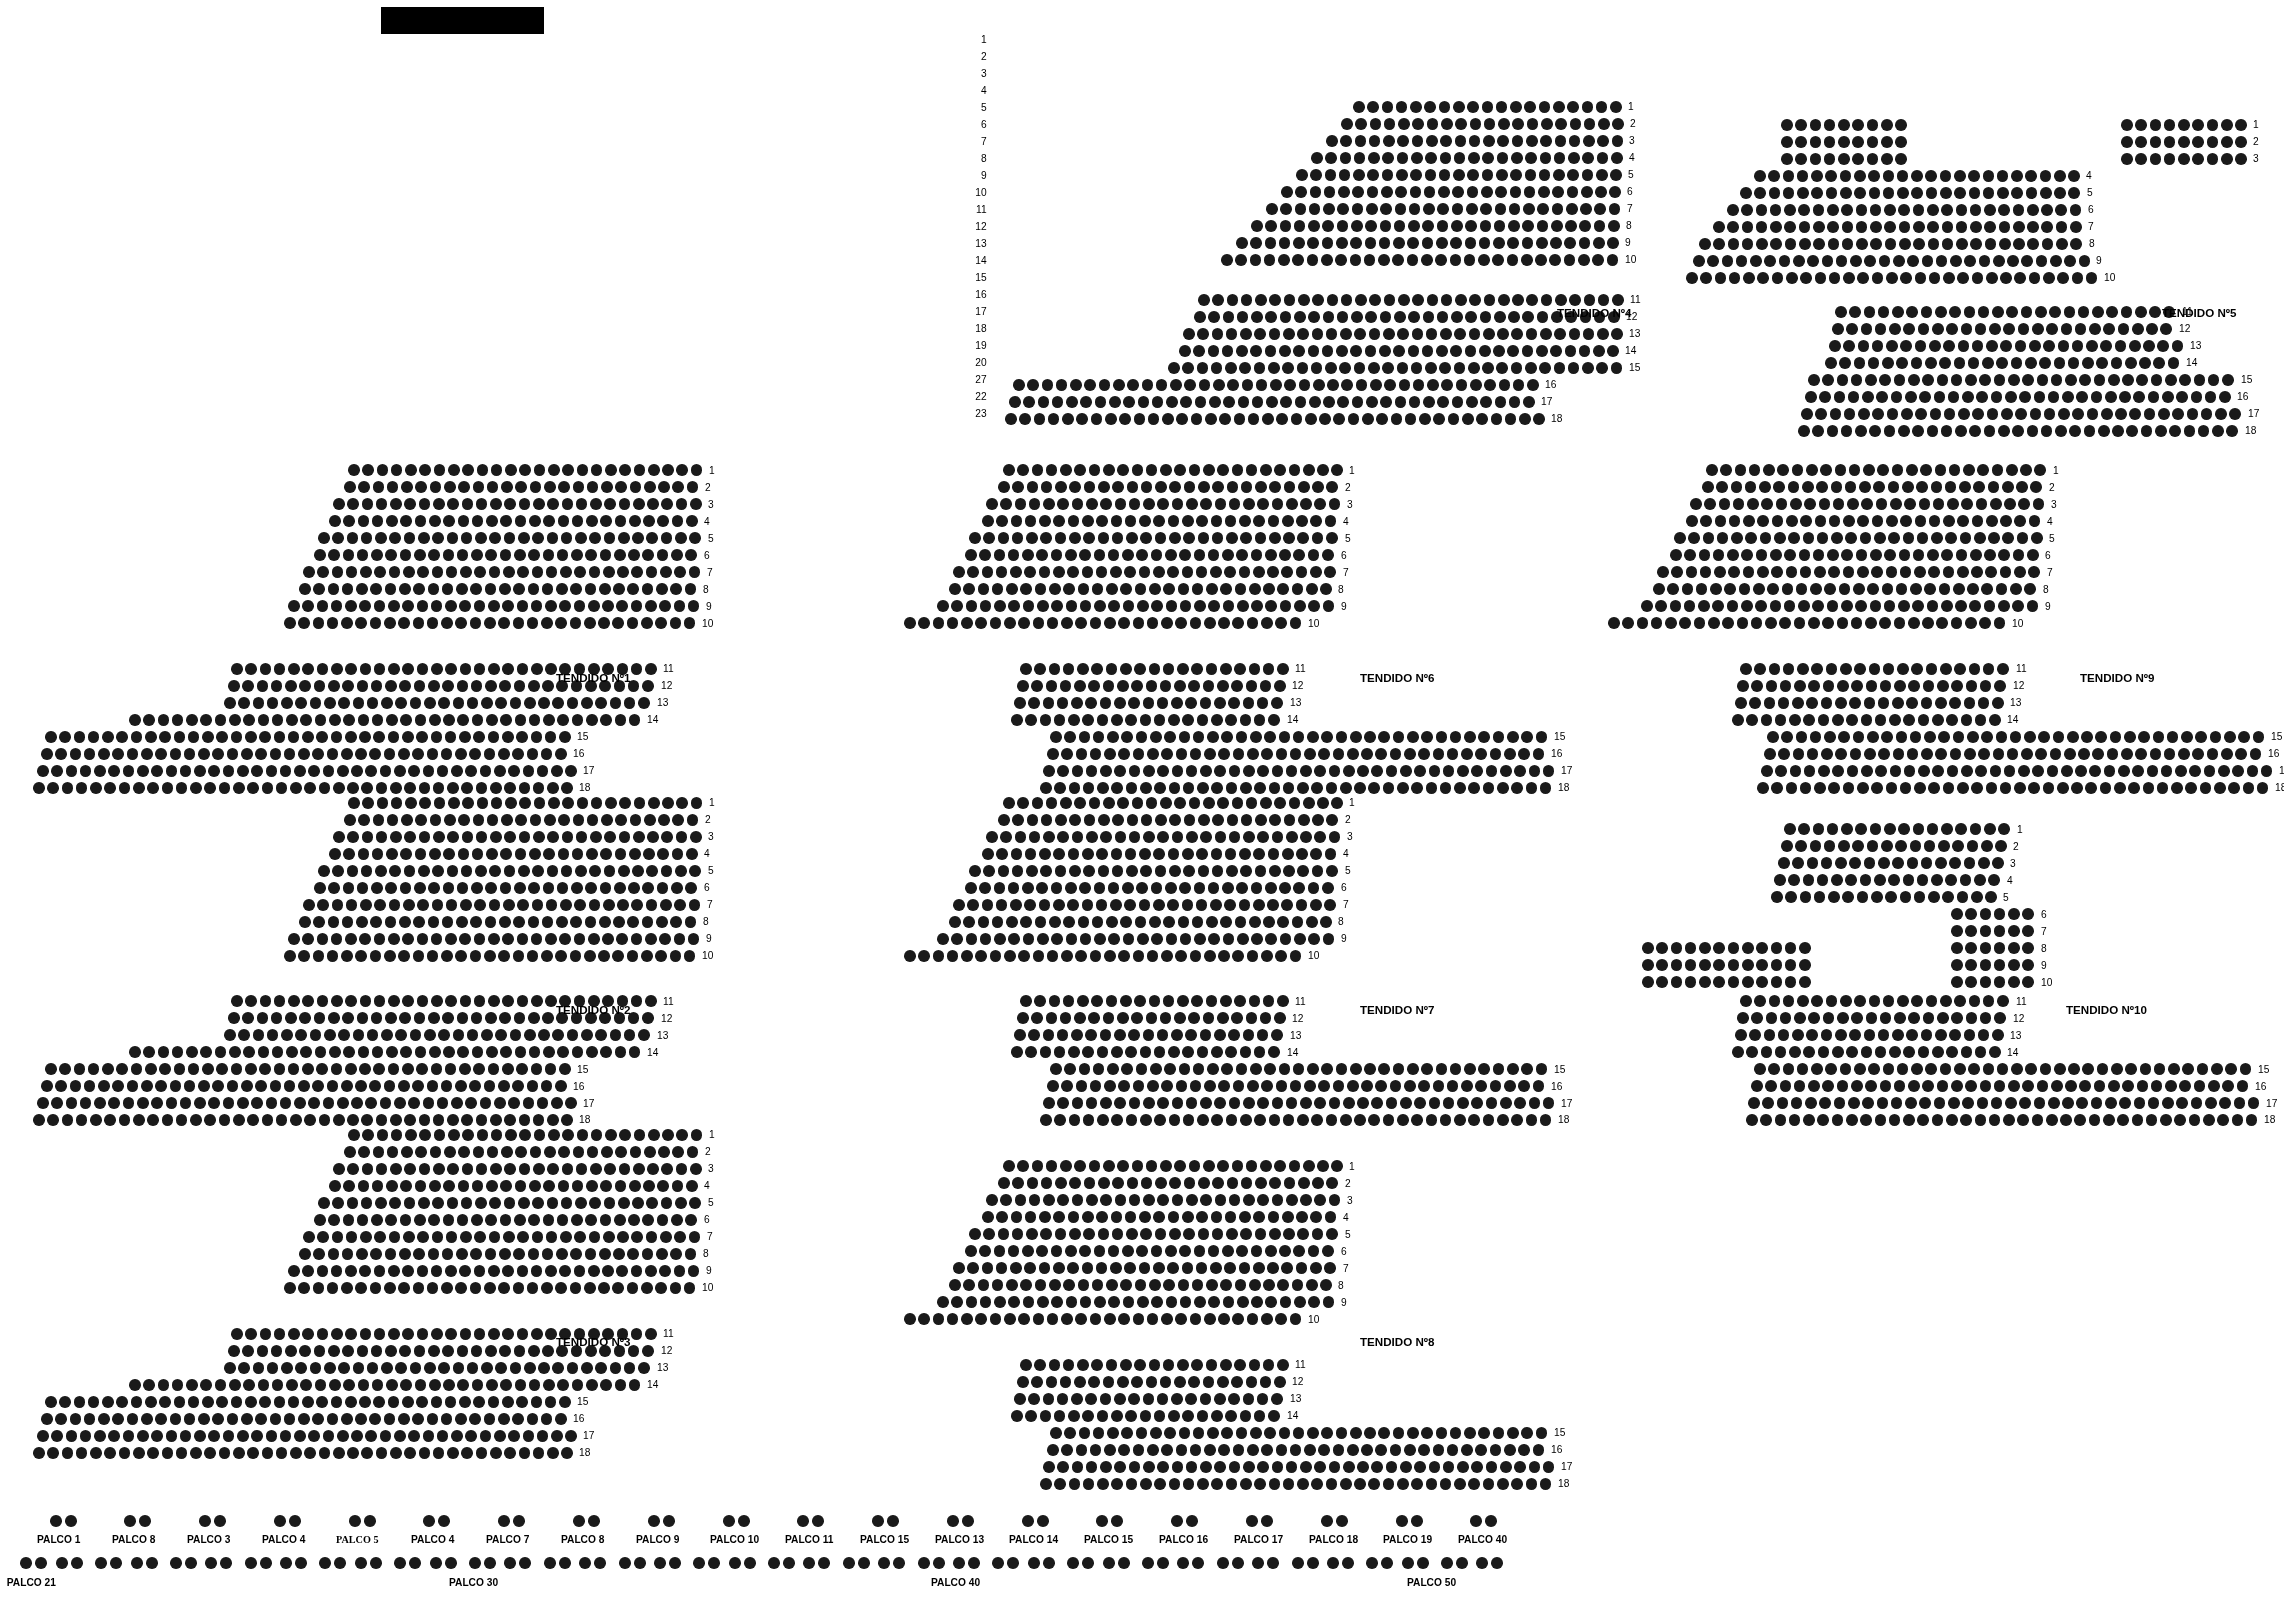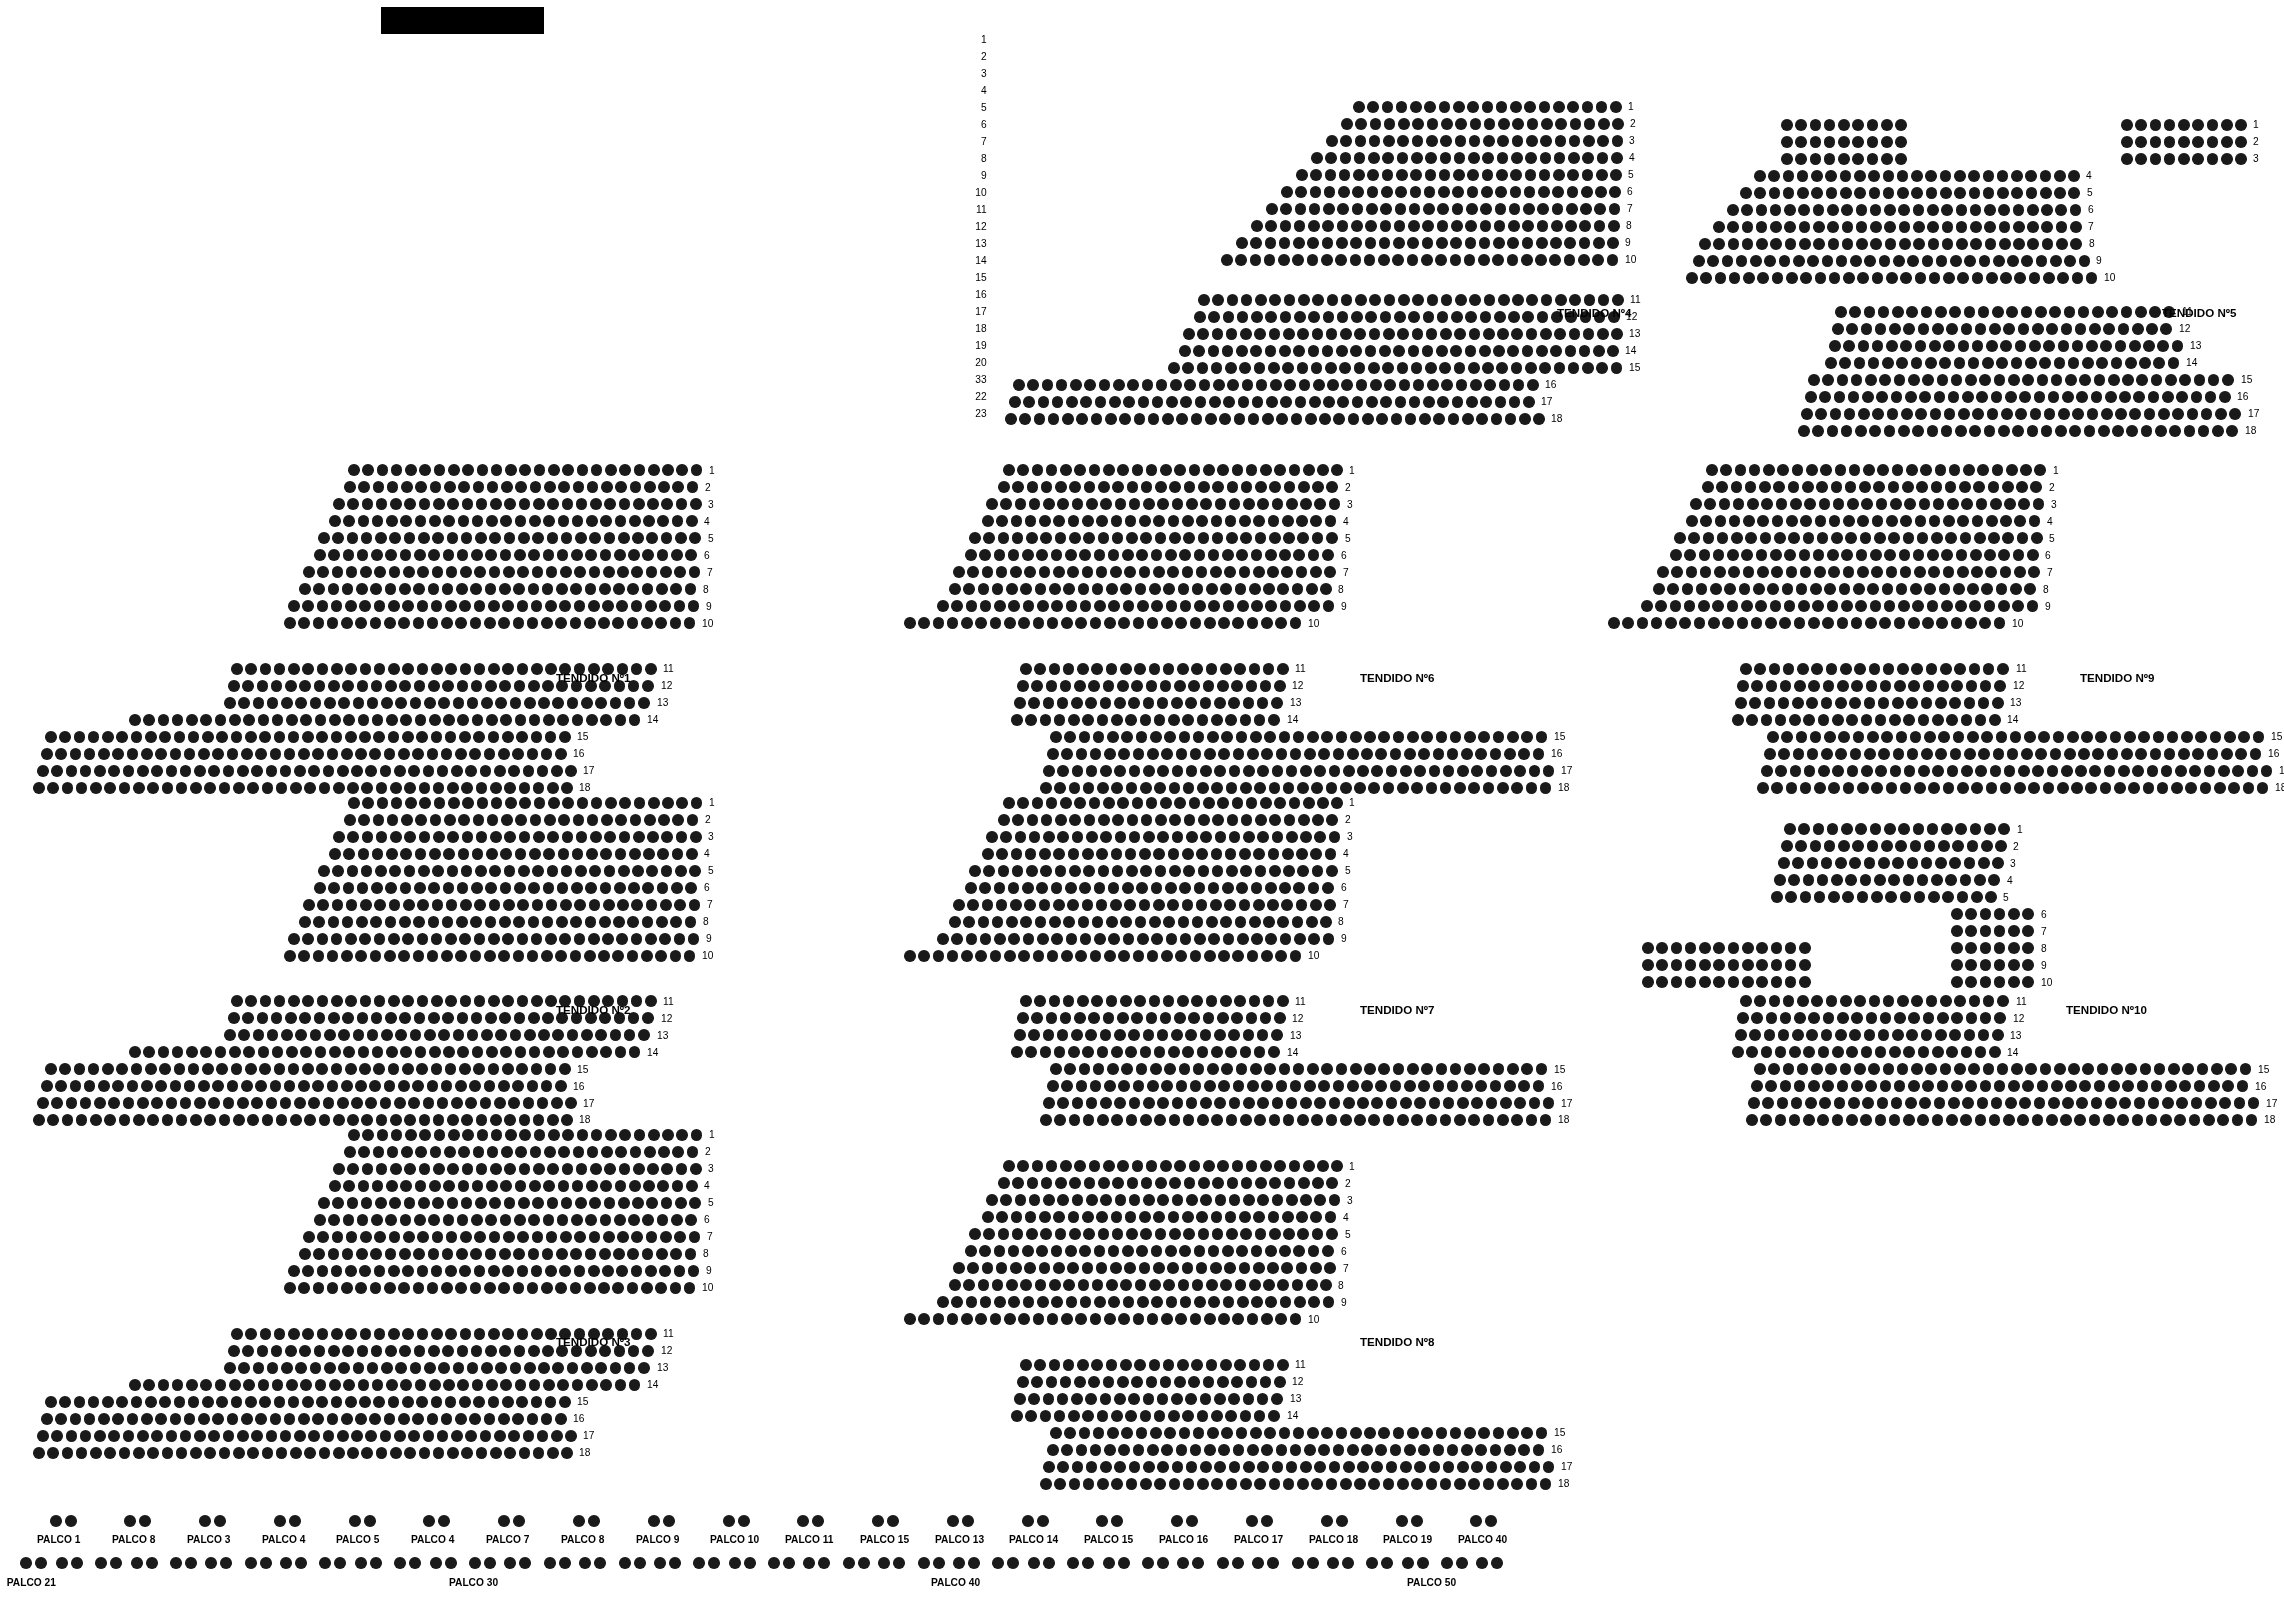--- a/index.html
+++ b/index.html
@@ -145,21 +145,21 @@
     <div class="rownum" style="left: 969px; top: 205px; width: 17.7px; text-align: right;">11</div>
     <div class="rownum" style="left: 969px; top: 222px; width: 17.7px; text-align: right;">12</div>
     <div class="rownum" style="left: 969px; top: 239px; width: 17.7px; text-align: right;">13</div>
     <div class="rownum" style="left: 969px; top: 256px; width: 17.7px; text-align: right;">14</div>
     <div class="rownum" style="left: 969px; top: 273px; width: 17.7px; text-align: right;">15</div>
     <div class="rownum" style="left: 969px; top: 290px; width: 17.7px; text-align: right;">16</div>
     <div class="rownum" style="left: 969px; top: 307px; width: 17.7px; text-align: right;">17</div>
     <div class="rownum" style="left: 969px; top: 324px; width: 17.7px; text-align: right;">18</div>
     <div class="rownum" style="left: 969px; top: 341px; width: 17.7px; text-align: right;">19</div>
     <div class="rownum" style="left: 969px; top: 358px; width: 17.7px; text-align: right;">20</div>
-    <div class="rownum" style="left: 969px; top: 375px; width: 17.7px; text-align: right;">33</div>
+    <div class="rownum" style="left: 969px; top: 375px; width: 17.7px; text-align: right;">27</div>
     <div class="rownum" style="left: 969px; top: 392px; width: 17.7px; text-align: right;">22</div>
     <div class="rownum" style="left: 969px; top: 409px; width: 17.7px; text-align: right;">23</div>
     <div class="seatrow" style="left: 1353px; top: 101px;"><span class="seat"></span><span class="seat"></span><span class="seat"></span><span class="seat"></span><span class="seat"></span><span class="seat"></span><span class="seat"></span><span class="seat"></span><span class="seat"></span><span class="seat"></span><span class="seat"></span><span class="seat"></span><span class="seat"></span><span class="seat"></span><span class="seat"></span><span class="seat"></span><span class="seat"></span><span class="seat"></span><span class="seat"></span></div>
     <div class="rownum" style="left: 1628px; top: 102px;">1</div>
     <div class="seatrow" style="left: 1341px; top: 118px;"><span class="seat"></span><span class="seat"></span><span class="seat"></span><span class="seat"></span><span class="seat"></span><span class="seat"></span><span class="seat"></span><span class="seat"></span><span class="seat"></span><span class="seat"></span><span class="seat"></span><span class="seat"></span><span class="seat"></span><span class="seat"></span><span class="seat"></span><span class="seat"></span><span class="seat"></span><span class="seat"></span><span class="seat"></span><span class="seat"></span></div>
     <div class="rownum" style="left: 1630px; top: 119px;">2</div>
     <div class="seatrow" style="left: 1326px; top: 135px;"><span class="seat"></span><span class="seat"></span><span class="seat"></span><span class="seat"></span><span class="seat"></span><span class="seat"></span><span class="seat"></span><span class="seat"></span><span class="seat"></span><span class="seat"></span><span class="seat"></span><span class="seat"></span><span class="seat"></span><span class="seat"></span><span class="seat"></span><span class="seat"></span><span class="seat"></span><span class="seat"></span><span class="seat"></span><span class="seat"></span><span class="seat"></span></div>
     <div class="rownum" style="left: 1629px; top: 136px;">3</div>
     <div class="seatrow" style="left: 1311px; top: 152px;"><span class="seat"></span><span class="seat"></span><span class="seat"></span><span class="seat"></span><span class="seat"></span><span class="seat"></span><span class="seat"></span><span class="seat"></span><span class="seat"></span><span class="seat"></span><span class="seat"></span><span class="seat"></span><span class="seat"></span><span class="seat"></span><span class="seat"></span><span class="seat"></span><span class="seat"></span><span class="seat"></span><span class="seat"></span><span class="seat"></span><span class="seat"></span><span class="seat"></span></div>
     <div class="rownum" style="left: 1629px; top: 153px;">4</div>
@@ -421,21 +421,21 @@
     <div class="rownum" style="left: 2264px; top: 1115px;">18</div>
     <div class="lbl" style="left: 2066px; top: 1004px;">TENDIDO Nº10</div>
     <div class="palcolbl" style="left: 37px; top: 1495px;">PALCO 1</div>
     <div class="palcogrp" style="left: 50px; top: 1515px;"><span class="seat"></span><span class="seat"></span></div>
     <div class="palcolbl" style="left: 112px; top: 1495px;">PALCO 8</div>
     <div class="palcogrp" style="left: 124px; top: 1515px;"><span class="seat"></span><span class="seat"></span></div>
     <div class="palcolbl" style="left: 187px; top: 1495px;">PALCO 3</div>
     <div class="palcogrp" style="left: 199px; top: 1515px;"><span class="seat"></span><span class="seat"></span></div>
     <div class="palcolbl" style="left: 262px; top: 1495px;">PALCO 4</div>
     <div class="palcogrp" style="left: 274px; top: 1515px;"><span class="seat"></span><span class="seat"></span></div>
-    <div class="palcolbl" style="left: 336px; top: 1495px;">PALCO 5</div>
+    <div class="palcolbl" style="left: 336px; top: 1495px; font-family: Liberation Serif, serif;">PALCO 5</div>
     <div class="palcogrp" style="left: 349px; top: 1515px;"><span class="seat"></span><span class="seat"></span></div>
     <div class="palcolbl" style="left: 411px; top: 1495px;">PALCO 4</div>
     <div class="palcogrp" style="left: 423px; top: 1515px;"><span class="seat"></span><span class="seat"></span></div>
     <div class="palcolbl" style="left: 486px; top: 1495px;">PALCO 7</div>
     <div class="palcogrp" style="left: 498px; top: 1515px;"><span class="seat"></span><span class="seat"></span></div>
     <div class="palcolbl" style="left: 561px; top: 1495px;">PALCO 8</div>
     <div class="palcogrp" style="left: 573px; top: 1515px;"><span class="seat"></span><span class="seat"></span></div>
     <div class="palcolbl" style="left: 636px; top: 1495px;">PALCO 9</div>
     <div class="palcogrp" style="left: 648px; top: 1515px;"><span class="seat"></span><span class="seat"></span></div>
     <div class="palcolbl" style="left: 710px; top: 1495px;">PALCO 10</div>

